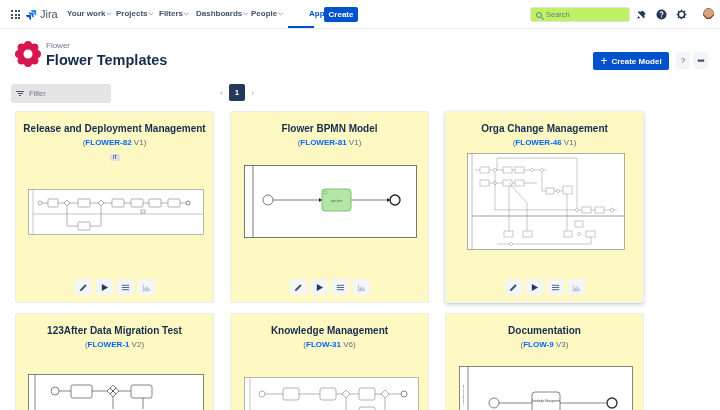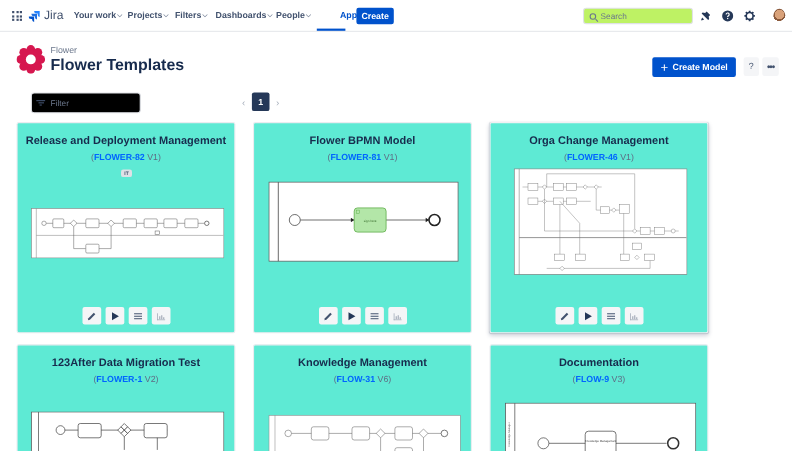--- a/index.html
+++ b/index.html
@@ -22,28 +22,28 @@
   .avatar { position: absolute; left: 703px; top: 8px; width: 11px; height: 13px; border-radius: 50%; background: radial-gradient(circle at 50% 40%, #d9a27a 0 45%, #8b5a3c 46% 60%, #fff 61%); }
 
   .project-logo { position: absolute; left: 15px; top: 41px; width: 26px; height: 26px; }
   .breadcrumb { position: absolute; left: 46px; top: 41px; font-size: 8px; color: #6b778c; }
   .page-title { position: absolute; left: 46px; top: 52px; font-size: 14.5px; font-weight: bold; color: #172b4d; }
   .create-model { position: absolute; left: 593px; top: 52px; width: 76px; height: 18px; background: #0052cc; color: #fff; font-size: 8px; font-weight: bold; border-radius: 2px; display: flex; align-items: center; justify-content: center; gap: 4px; }
   .create-model .plus { font-size: 12px; font-weight: normal; line-height: 1; }
   .help-btn { position: absolute; left: 676px; top: 52px; width: 14px; height: 17px; background: #f4f5f7; border-radius: 2px; font-size: 8px; color: #42526e; display: flex; align-items: center; justify-content: center; }
   .more-btn { position: absolute; left: 693px; top: 52px; width: 15px; height: 17px; background: #f4f5f7; border-radius: 2px; font-size: 9px; color: #42526e; display: flex; align-items: center; justify-content: center; font-weight: bold; letter-spacing: -1px; }
 
-  .filter { position: absolute; left: 28px; top: 84px; width: 100px; height: 19px; border: 1px solid #dfe1e6; border-radius: 3px; display: flex; align-items: center; padding-left: 4px; gap: 5px; font-size: 7.5px; color: #6b778c; background: #000000; }
+  .filter { position: absolute; left: 11px; top: 84px; width: 100px; height: 19px; border: 1px solid #dfe1e6; border-radius: 3px; display: flex; align-items: center; padding-left: 4px; gap: 5px; font-size: 7.5px; color: #6b778c; background: #e5e5e5; }
   .filter .fi { display: flex; flex-direction: column; align-items: center; gap: 1.3px; width: 8px; }
   .filter .fi span { height: 1px; background: #42526e; display: block; }
   .pager { position: absolute; top: 84px; left: 220px; display: flex; align-items: center; gap: 6px; }
   .pager .arrow { font-size: 9px; color: #a5adba; }
   .pager .page { width: 16px; height: 17px; background: #253858; color: #fff; font-size: 8px; font-weight: bold; border-radius: 2px; display: flex; align-items: center; justify-content: center; }
 
-  .card { position: absolute; width: 199px; background: #5eead4; border: 1px solid #ebecf0; border-radius: 2px; }
+  .card { position: absolute; width: 199px; background: #fef9c3; border: 1px solid #ebecf0; border-radius: 2px; }
   .card.raised { box-shadow: 0 2px 4px rgba(9,30,66,0.18), 0 0 1px rgba(9,30,66,0.2); border-color: #f0f1f3; }
   .card .title { position: absolute; left: 0; width: 100%; top: 11px; text-align: center; font-size: 10px; font-weight: bold; color: #172b4d; }
   .card .key { position: absolute; left: 0; width: 100%; top: 26px; text-align: center; font-size: 8px; color: #5e6c84; }
   .card .key .link { color: #0065ff; font-weight: bold; }
   .card .tag { position: absolute; left: 94px; top: 42px; width: 10px; height: 7px; background: #dfe1e6; border-radius: 2px; font-size: 4.5px; font-weight: bold; color: #42526e; display: flex; align-items: center; justify-content: center; }
   .card .diagram { position: absolute; }
   .card .actions { position: absolute; top: 167px; left: 0; width: 100%; display: flex; justify-content: center; gap: 4px; }
   .card .actions .act { width: 17px; height: 16px; background: #f4f5f7; border-radius: 2px; display: flex; align-items: center; justify-content: center; }
 </style>
 </head>

